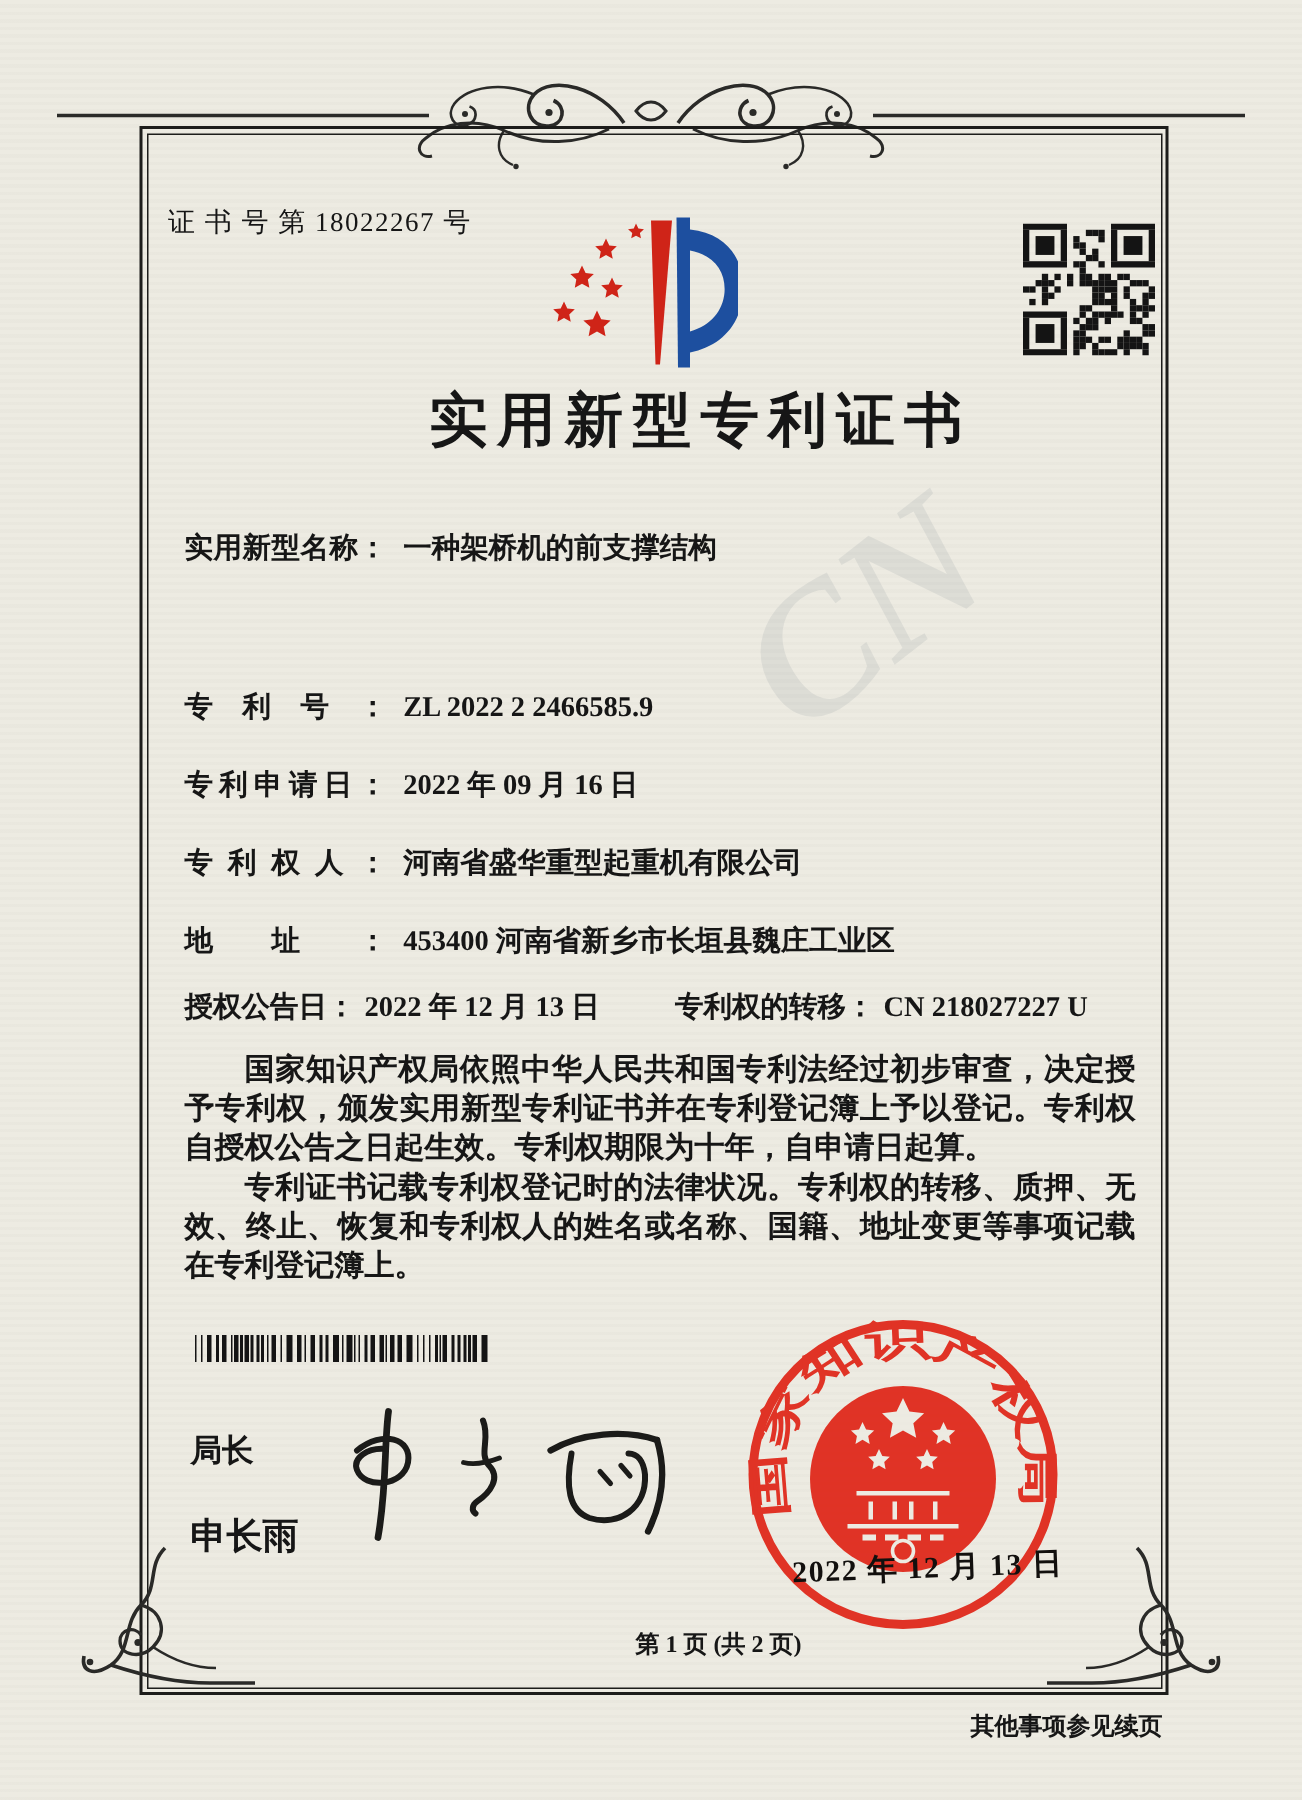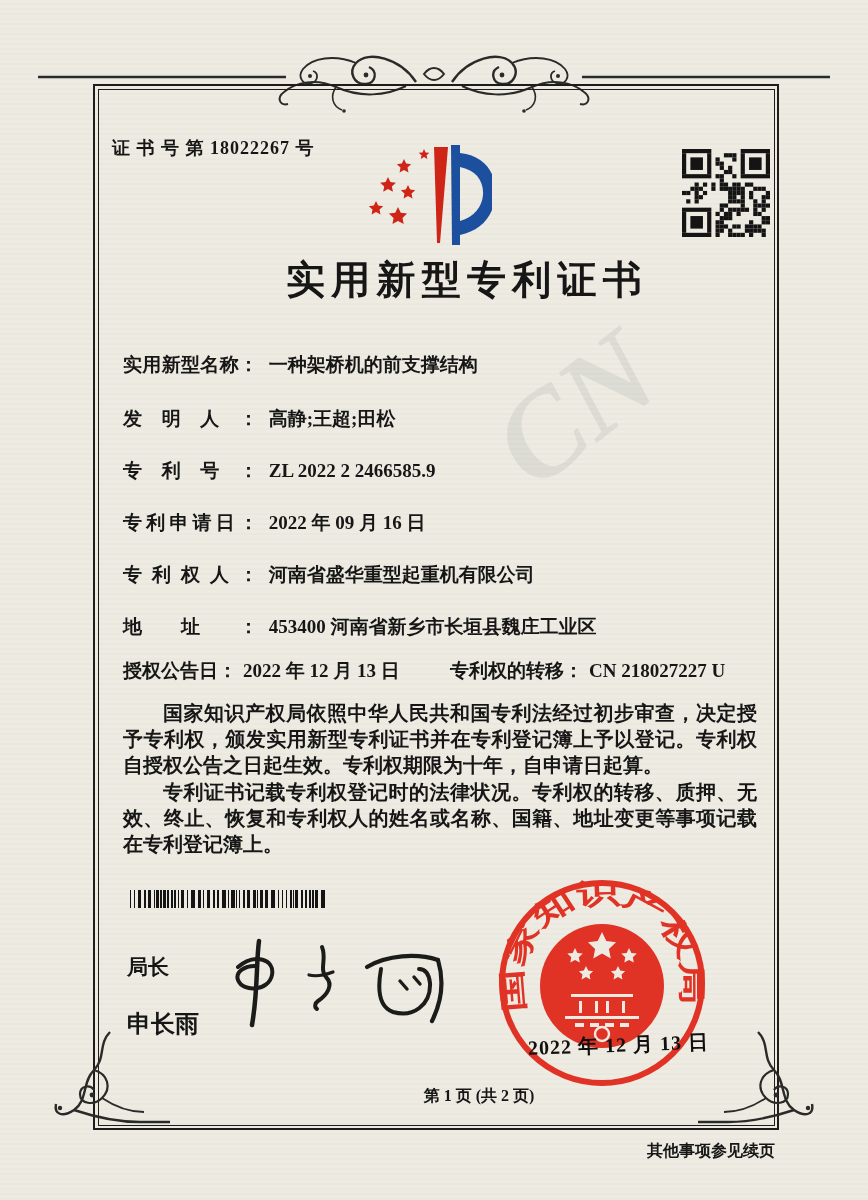--- a/index.html
+++ b/index.html
@@ -9,21 +9,21 @@
         background:#edebe2;
         background-image:repeating-linear-gradient(0deg,rgba(90,90,80,.025) 0 2px,transparent 2px 5px);}
   .abs{position:absolute;}
   
   .orn path,.orn circle{stroke:#2a2a28;fill:none;}
   .orn circle{fill:#2a2a28;stroke:none;}
   
   #frame{left:93px;top:84px;width:682px;height:1042px;border:2.5px solid #1d1d1b;}
   #frame .inner{position:absolute;inset:2.5px;border:1px solid #1d1d1b;}
   
-  #cert-no{left:112px;top:136px;font-size:18px;font-weight:700;letter-spacing:1px;}
+  #cert-no{left:112px;top:136px;font-size:18px;font-weight:400;letter-spacing:1px;}
   #title{left:95px;top:253px;width:680px;text-align:center;font-size:39px;font-weight:700;letter-spacing:.16em;padding-left:32px;}
   .row{position:absolute;left:123px;width:640px;height:27px;font-size:19px;white-space:nowrap;}
   .lbl{display:inline-block;width:135px;font-weight:600;text-align:justify;text-align-last:justify;}
   .lbl-plain{font-weight:600;}
   .val{font-weight:600;margin-left:6px;}
   #grant-no-field{position:absolute;left:327px;top:0;}
   .para{position:absolute;left:123px;width:634px;font-size:20px;line-height:26px;
         text-align:justify;text-indent:2em;font-weight:700;}
   #watermark{left:492px;top:340px;font-size:120px;font-weight:700;font-style:italic;
              color:#6d7b86;opacity:.12;transform:rotate(-38deg);}
@@ -217,24 +217,20 @@
     </svg>
 
   <div id="title" class="abs">实用新型专利证书</div>
 
   <div id="watermark" class="abs">CN</div>
 
   <div class="row" style="top:352px">
     <span class="lbl">实用新型名称：</span>
     <span class="val">一种架桥机的前支撑结构</span>
   </div>
-  <div class="row" style="top:406px">
-    <span class="lbl">发明人：</span>
-    <span class="val">高静;王超;田松</span>
-  </div>
   <div class="row" style="top:458px">
     <span class="lbl">专利号：</span>
     <span class="val">ZL 2022 2 2466585.9</span>
   </div>
   <div class="row" style="top:510px">
     <span class="lbl">专利申请日：</span>
     <span class="val">2022 年 09 月 16 日</span>
   </div>
   <div class="row" style="top:562px">
     <span class="lbl">专利权人：</span>

